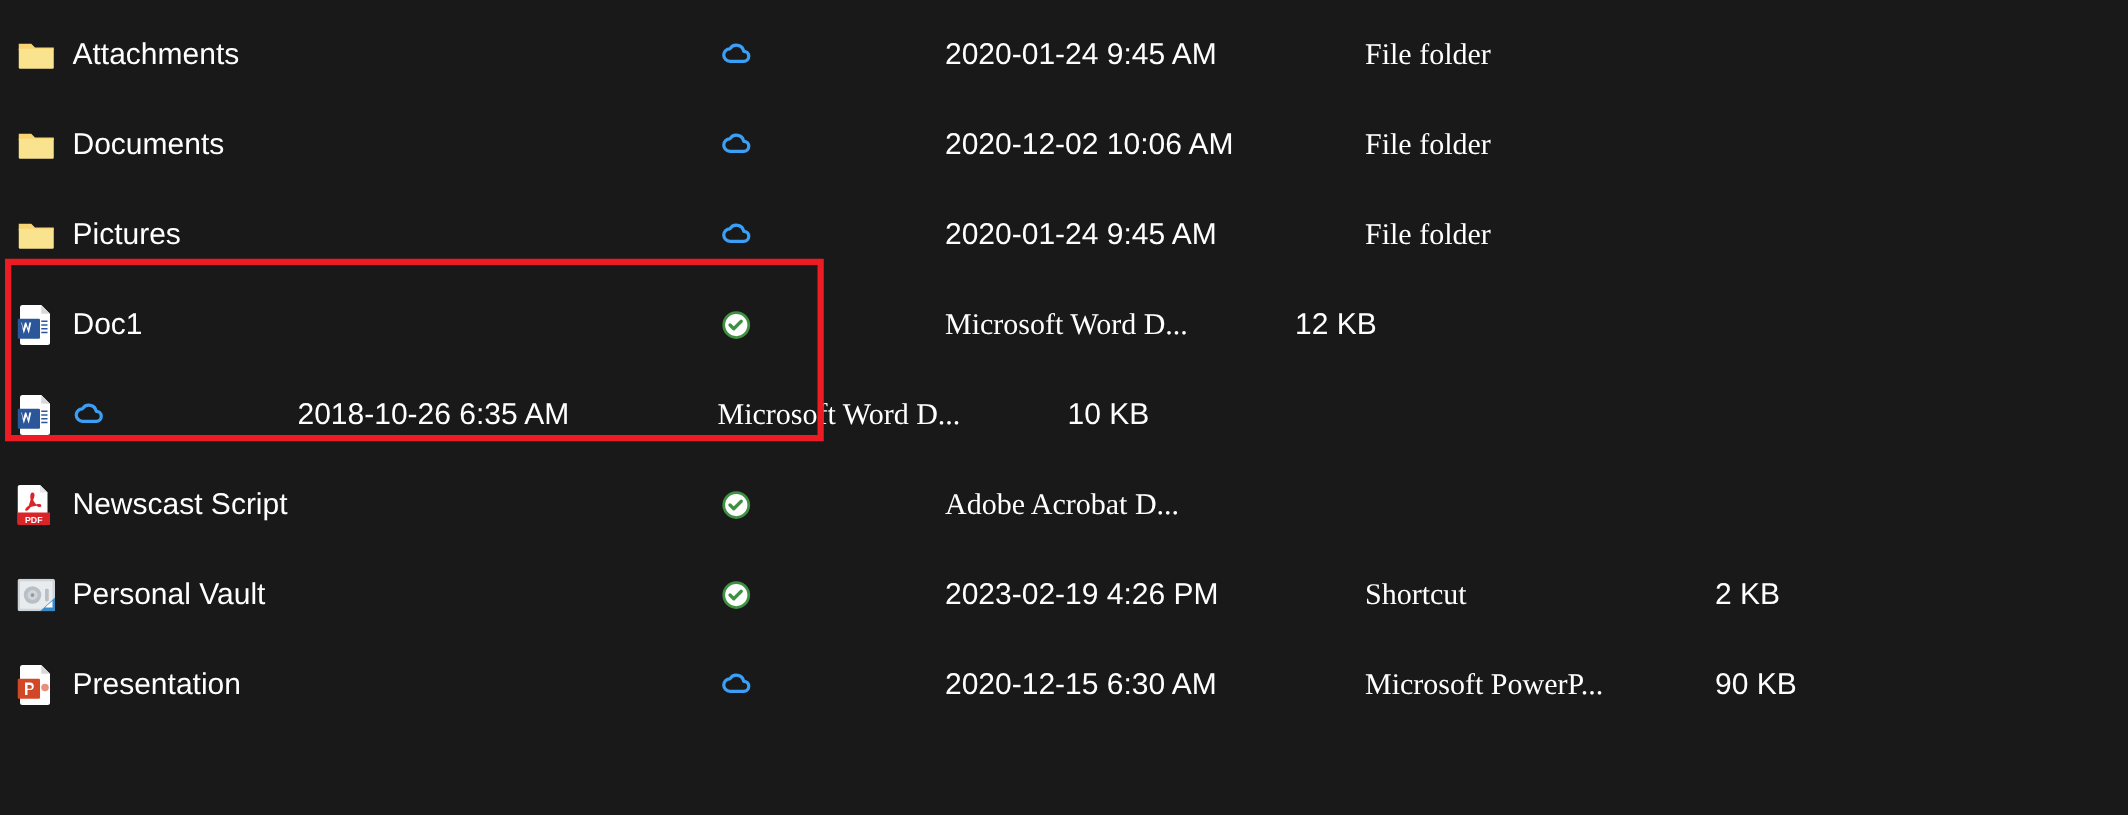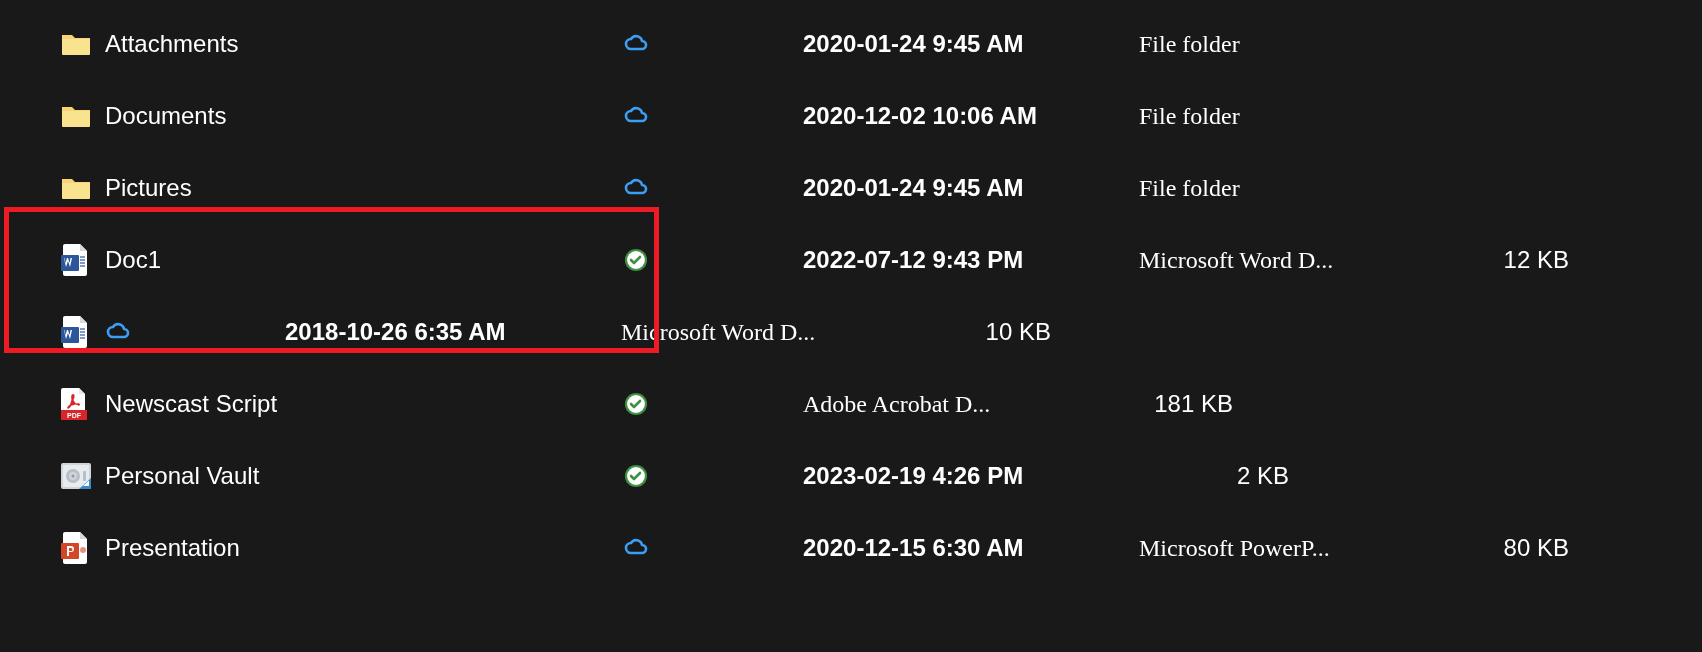--- a/index.html
+++ b/index.html
@@ -8,21 +8,20 @@
     color: #ffffff;
     font-family: "Segoe UI", Arial, sans-serif;
     font-size: 24px;
     width: 1702px;
     height: 652px;
     overflow: hidden;
     position: relative;
   }
   .file-list {
     padding-top: 8px;
-    margin-left: 47px;
   }
   .row {
     display: flex;
     align-items: center;
     height: 72px;
     padding-left: 14px;
     cursor: default;
   }
   .col-icon {
     width: 44px;
@@ -39,32 +38,30 @@
   }
   .col-status {
     width: 180px;
     display: flex;
     align-items: center;
     justify-content: flex-start;
   }
   .col-date {
     width: 336px;
     white-space: nowrap;
-    font-weight: bold;
   }
   .col-type {
     width: 280px;
     white-space: nowrap;
     overflow: hidden;
     text-overflow: ellipsis;
     font-family: Liberation Serif, serif;
   }
   .col-size {
     width: 160px;
-    text-align: right;
     padding-right: 10px;
     white-space: nowrap;
   }
   .highlight-box {
     position: absolute;
     border: 5px solid #ed1c24;
     pointer-events: none;
   }
   svg { display: block; }
 </style>
@@ -136,21 +133,20 @@
     <line x1="19" y1="22" x2="24" y2="22" stroke="#2b579a" stroke-width="1.2"></line>
   </svg>
 </div>
       <div class="col-name">Doc1</div>
       <div class="col-status">
   <svg width="26" height="26" viewBox="0 0 26 26">
     <circle cx="13" cy="13" r="10" fill="#ffffff" stroke="#3f9142" stroke-width="2.2"></circle>
     <path d="M8 13 l3 3 l6 -6" fill="none" stroke="#3f9142" stroke-width="2.6" stroke-linecap="round" stroke-linejoin="round"></path>
   </svg>
 </div>
-      <div class="col-date">2022-07-12 9:43 PM</div>
       <div class="col-type">Microsoft Word D...</div>
       <div class="col-size">12 KB</div>
     </div>
     <div class="row">
       <div class="col-icon">
   <svg width="26" height="32" viewBox="0 0 26 32">
     <path d="M4 0 h15 l7 7 v23 a2 2 0 0 1 -2 2 H4 a2 2 0 0 1 -2 -2 V2 a2 2 0 0 1 2 -2 Z" fill="#ffffff"></path>
     <path d="M19 0 l7 7 h-7 Z" fill="#d8d8d8"></path>
     <rect x="0" y="11" width="18" height="16" rx="1" fill="#2b579a"></rect>
     <path d="M3 14 l2 9 l2 -6 l2 6 l2 -9 h-1.5 l-1 5 l-1.5 -5 h-1 l-1.5 5 l-1 -5 Z" fill="#ffffff"></path>
@@ -180,21 +176,20 @@
   </svg>
 </div>
       <div class="col-name">Newscast Script</div>
       <div class="col-status">
   <svg width="26" height="26" viewBox="0 0 26 26">
     <circle cx="13" cy="13" r="10" fill="#ffffff" stroke="#3f9142" stroke-width="2.2"></circle>
     <path d="M8 13 l3 3 l6 -6" fill="none" stroke="#3f9142" stroke-width="2.6" stroke-linecap="round" stroke-linejoin="round"></path>
   </svg>
 </div>
       <div class="col-type">Adobe Acrobat D...</div>
-      <div class="col-size">181 KB</div>
     </div>
     <div class="row">
       <div class="col-icon">
   <svg width="30" height="26" viewBox="0 0 30 26">
     <rect x="0" y="0" width="30" height="26" rx="2" fill="#d0d5da"></rect>
     <rect x="2" y="2" width="26" height="22" rx="1" fill="#e8ecef"></rect>
     <circle cx="12" cy="13" r="7" fill="#b8bfc6"></circle>
     <circle cx="12" cy="13" r="4" fill="#d0d5da"></circle>
     <circle cx="12" cy="13" r="1.5" fill="#9098a0"></circle>
     <rect x="22" y="8" width="3" height="10" rx="1" fill="#b8bfc6"></rect>
@@ -205,36 +200,37 @@
   </svg>
 </div>
       <div class="col-name">Personal Vault</div>
       <div class="col-status">
   <svg width="26" height="26" viewBox="0 0 26 26">
     <circle cx="13" cy="13" r="10" fill="#ffffff" stroke="#3f9142" stroke-width="2.2"></circle>
     <path d="M8 13 l3 3 l6 -6" fill="none" stroke="#3f9142" stroke-width="2.6" stroke-linecap="round" stroke-linejoin="round"></path>
   </svg>
 </div>
       <div class="col-date">2023-02-19 4:26 PM</div>
+      <div class="col-type">Shortcut</div>
       <div class="col-size">2 KB</div>
     </div>
     <div class="row">
       <div class="col-icon">
   <svg width="26" height="32" viewBox="0 0 26 32">
     <path d="M4 0 h15 l7 7 v23 a2 2 0 0 1 -2 2 H4 a2 2 0 0 1 -2 -2 V2 a2 2 0 0 1 2 -2 Z" fill="#ffffff"></path>
     <path d="M19 0 l7 7 h-7 Z" fill="#d8d8d8"></path>
     <rect x="0" y="11" width="18" height="16" rx="1" fill="#d24726"></rect>
     <path d="M6 14 h4 a3 3 0 0 1 0 6 h-2 v4 h-2 Z M8 16 v3 h2 a1.5 1.5 0 0 0 0 -3 Z" fill="#ffffff"></path>
     <circle cx="22" cy="18" r="3" fill="#d24726" opacity="0.6"></circle>
   </svg>
 </div>
       <div class="col-name">Presentation</div>
       <div class="col-status">
   <svg width="26" height="26" viewBox="0 0 26 26">
     <path d="M8 18 a5 5 0 0 1 0 -10 a6 6 0 0 1 11 2 a4 4 0 0 1 0 8 Z" fill="none" stroke="#3a9ff5" stroke-width="2.6" stroke-linejoin="round"></path>
   </svg>
 </div>
       <div class="col-date">2020-12-15 6:30 AM</div>
       <div class="col-type">Microsoft PowerP...</div>
-      <div class="col-size">80 KB</div>
+      <div class="col-size">90 KB</div>
     </div>
   </div>
 <div class="highlight-box" id="highlight" style="left: 4px; top: 207px; width: 655px; height: 146px;"></div>
 
 </body></html>

